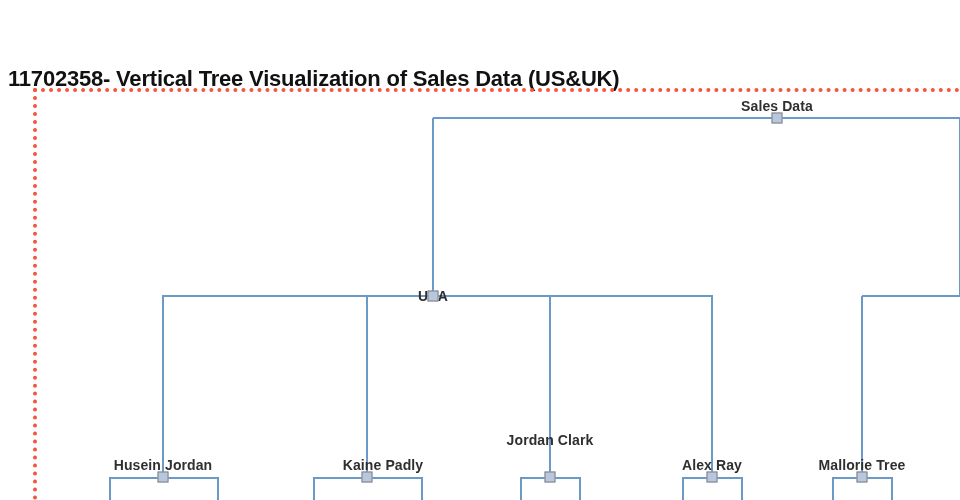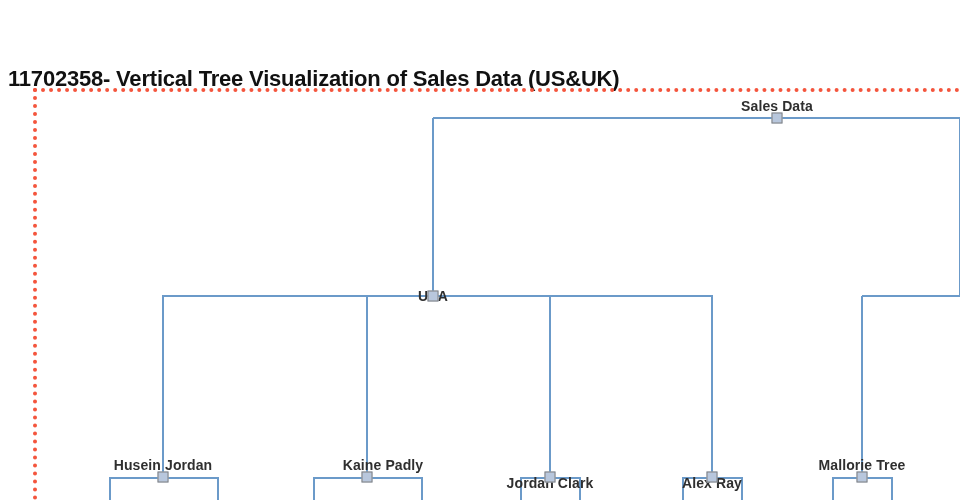--- a/index.html
+++ b/index.html
@@ -118,25 +118,25 @@
   <span class="node-label" style="left:163px; top:457px;">Husein Jordan</span>
   <span class="node-marker" style="left:163px; top:477px;"></span>
 </div>
 
 <div>
   <span class="node-label" style="left:383px; top:457px;">Kaine Padly</span>
   <span class="node-marker" style="left:367px; top:477px;"></span>
 </div>
 
 <div>
-  <span class="node-label" style="left:550px; top:475px;">Jordan Clark</span>
+  <span class="node-label" style="left:550px; top:432px;">Jordan Clark</span>
   <span class="node-marker" style="left:550px; top:477px;"></span>
 </div>
 
 <div>
-  <span class="node-label" style="left:712px; top:475px;">Alex Ray</span>
+  <span class="node-label" style="left:712px; top:457px;">Alex Ray</span>
   <span class="node-marker" style="left:712px; top:477px;"></span>
 </div>
 
 <div>
   <span class="node-label" style="left:862px; top:457px;">Mallorie Tree</span>
   <span class="node-marker" style="left:862px; top:477px;"></span>
 </div>
 
 </body></html>

